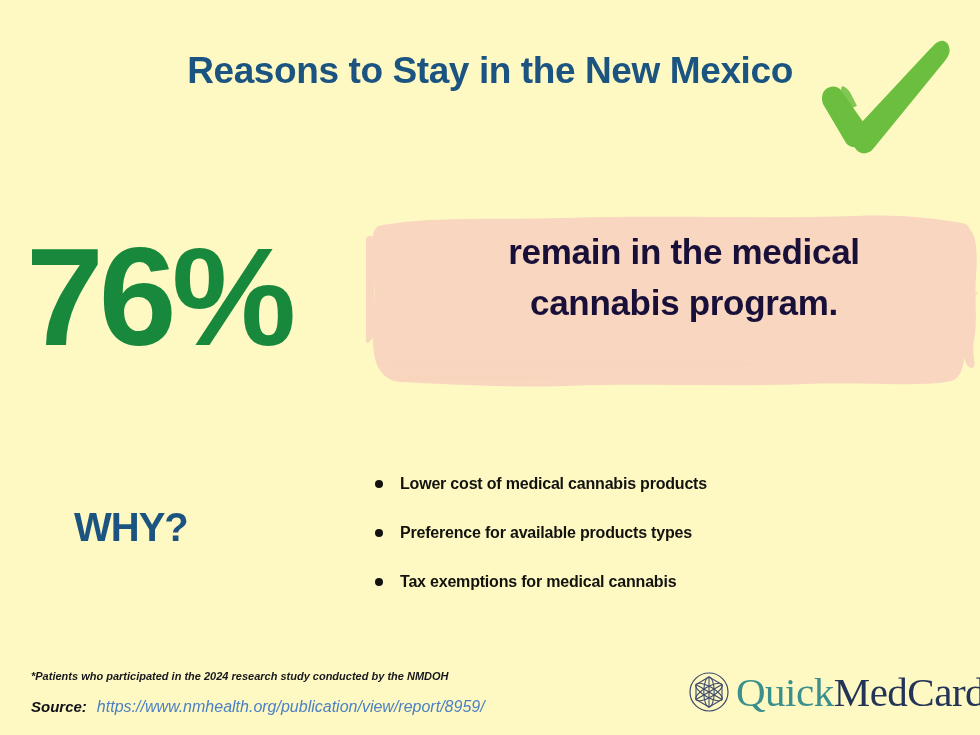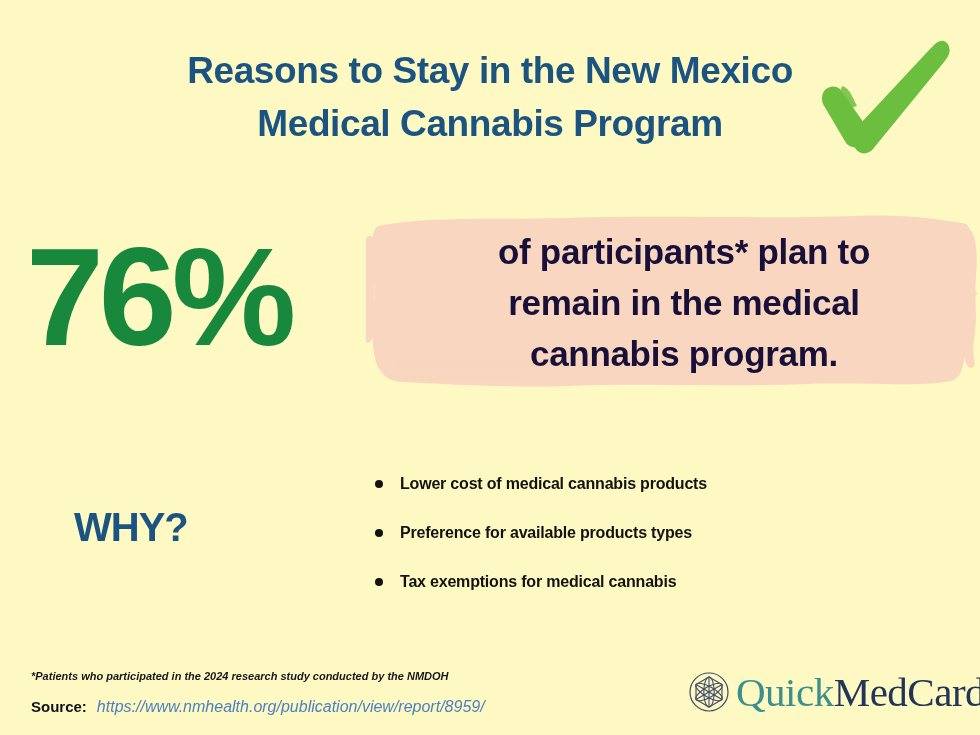--- a/index.html
+++ b/index.html
@@ -150,20 +150,21 @@
   #source-row {
     position: absolute;
     left: 31px;
     top: 697px;
     display: flex;
     align-items: baseline;
     white-space: nowrap;
   }
   #source-label {
     font-family: "Liberation Sans", sans-serif;
+    font-style: italic;
     font-weight: bold;
     font-size: 15px;
     line-height: 20px;
     color: #111118;
     margin-right: 10px;
   }
   #source-url {
     font-family: "Liberation Sans", sans-serif;
     font-style: italic;
     font-size: 16px;
@@ -196,21 +197,20 @@
   .logo-quick { color: #3b8f8c; }
   .logo-medcards { color: #223457; }
 </style>
 </head>
 <body>
 
 <div id="infographic">
 
   <div id="title-block">
     <div class="title-line">Reasons to Stay in the New Mexico</div>
-    <div class="title-line">Medical Cannabis Program</div>
   </div>
 
   <div id="check-icon">
     <svg viewBox="0 0 136 120" width="136" height="120" aria-hidden="true">
       <g fill="#6cbe3f">
         <path d="M9 54 C13 50, 19 49, 24 53 L50 90 L44 110 C40 112, 34 112, 30 107 L7 68 C5 63, 6 57, 9 54 Z"></path>
         <path d="M119 8 C124 4, 131 5, 133 11 C135 16, 132 21, 128 26 L57 113 C52 119, 43 119, 39 112 L34 101 C37 96, 41 92, 45 87 L114 13 Z"></path>
         <path d="M26 50 C30 51, 33 54, 35 58 L41 70 L33 73 L24 57 Z" opacity="0.85"></path>
         <path d="M122 6 C127 3, 132 6, 133 11 L127 19 L118 14 Z" opacity="0.9"></path>
       </g>
@@ -232,21 +232,20 @@
         <path d="M566 118 C584 115, 602 119, 610 124 C596 128, 572 126, 562 122 Z" opacity="0.5"></path>
         <path d="M30 150 C90 147, 160 152, 230 149 C300 146, 360 151, 400 154 C350 160, 270 157, 190 159 C120 161, 56 158, 28 156 Z" opacity="0.55"></path>
         <path d="M20 166 C70 163, 140 167, 210 165 C180 172, 100 171, 40 171 Z" opacity="0.4"></path>
       </g>
     </svg>
   </div>
 
   <div id="stat-percent">76%</div>
 
   <div id="stat-description">
-    <div class="stat-desc-line">of participants* plan to</div>
     <div class="stat-desc-line">remain in the medical</div>
     <div class="stat-desc-line">cannabis program.</div>
   </div>
 
   <div id="why-label">WHY?</div>
 
   <ul id="reasons-list">
     <li>
       <span class="bullet-dot"></span>
       <span>Lower cost of medical cannabis products</span>

